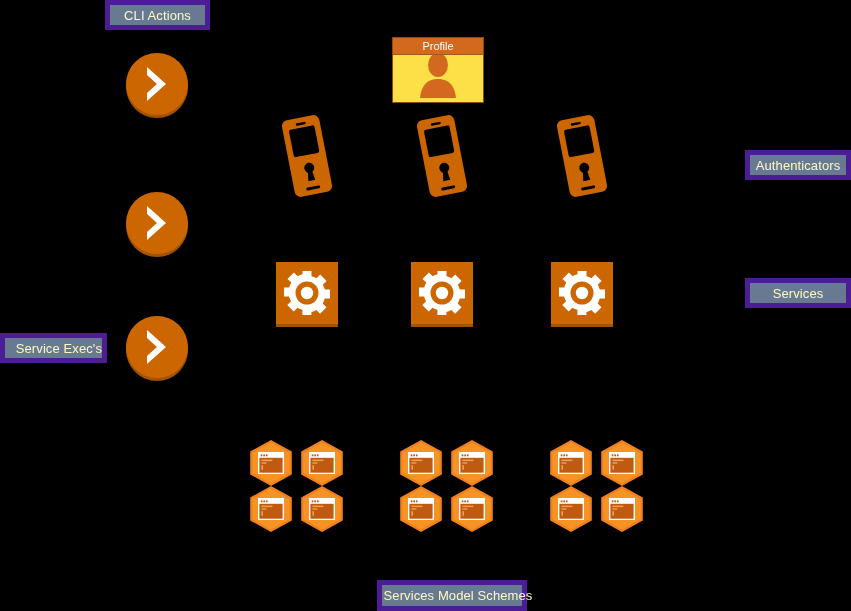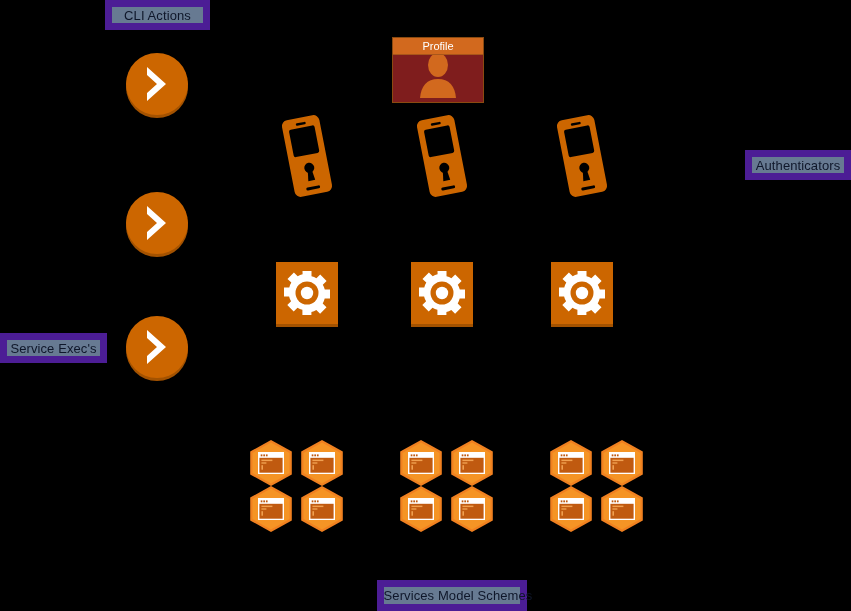--- a/index.html
+++ b/index.html
@@ -13,26 +13,26 @@
     height: 611px;
     background: #000000;
     overflow: hidden;
     font-family: "Liberation Sans", sans-serif;
   }
 
   
   .label-box {
     position: absolute;
     background: #677A92;
-    border: 7px solid #4c1d95;
+    border: 5px solid #4c1d95;
     box-sizing: border-box;
     display: flex;
     align-items: center;
     justify-content: center;
-    color: #0f172a;
+    color: #fef9c3;
     font-size: 13px;
     font-family: "Liberation Sans", sans-serif;
     letter-spacing: 0.1px;
     white-space: nowrap;
   }
 
   
   .chev-circle {
     position: absolute;
     width: 62px;
@@ -44,21 +44,21 @@
     align-items: center;
     justify-content: center;
   }
   .chev-circle svg { display: block; }
 
   
   .profile-card {
     position: absolute;
     box-sizing: border-box;
     border: 1px solid #8A4A10;
-    background: #7f1d1d;
+    background: #fde047;
     display: flex;
     flex-direction: column;
   }
   .profile-header {
     background: #D2691E;
     color: #FFFFFF;
     font-size: 11px;
     text-align: center;
     line-height: 16px;
     height: 16px;
@@ -106,28 +106,31 @@
 <body>
 
 <div id="canvas">
 
   <div class="label-box" style="left:105px; top:0px; width:105px; height:30px;">
     <span>CLI Actions</span>
   </div>
 
 
 
-  <div class="label-box" style="left:0px; top:333px; width:107px; height:30px;">
+  <div class="label-box" style="left:0px; top:333px; width:107px; height:30px;justify-content:flex-end;">
     <span>Service Exec's</span>
   </div>
 
   <div class="label-box" style="left:745px; top:150px; width:106px; height:30px;">
     <span>Authenticators</span>
   </div>
 
+  <div class="label-box" style="left:745px; top:278px; width:106px; height:30px;">
+    <span>Services</span>
+  </div>
 
   <div class="label-box" style="left:377px; top:580px; width:150px; height:31px;padding-left:12px;">
     <span>Services Model Schemes</span>
   </div>
 
   <div class="chev-circle" style="left:126px; top:53px;">
     <span>
       <svg width="30" height="38" viewBox="0 0 30 38">
         <polygon points="5,2 24,19 5,36 5,28 15,19 5,10" fill="#FFFFFF"></polygon>
       </svg>

